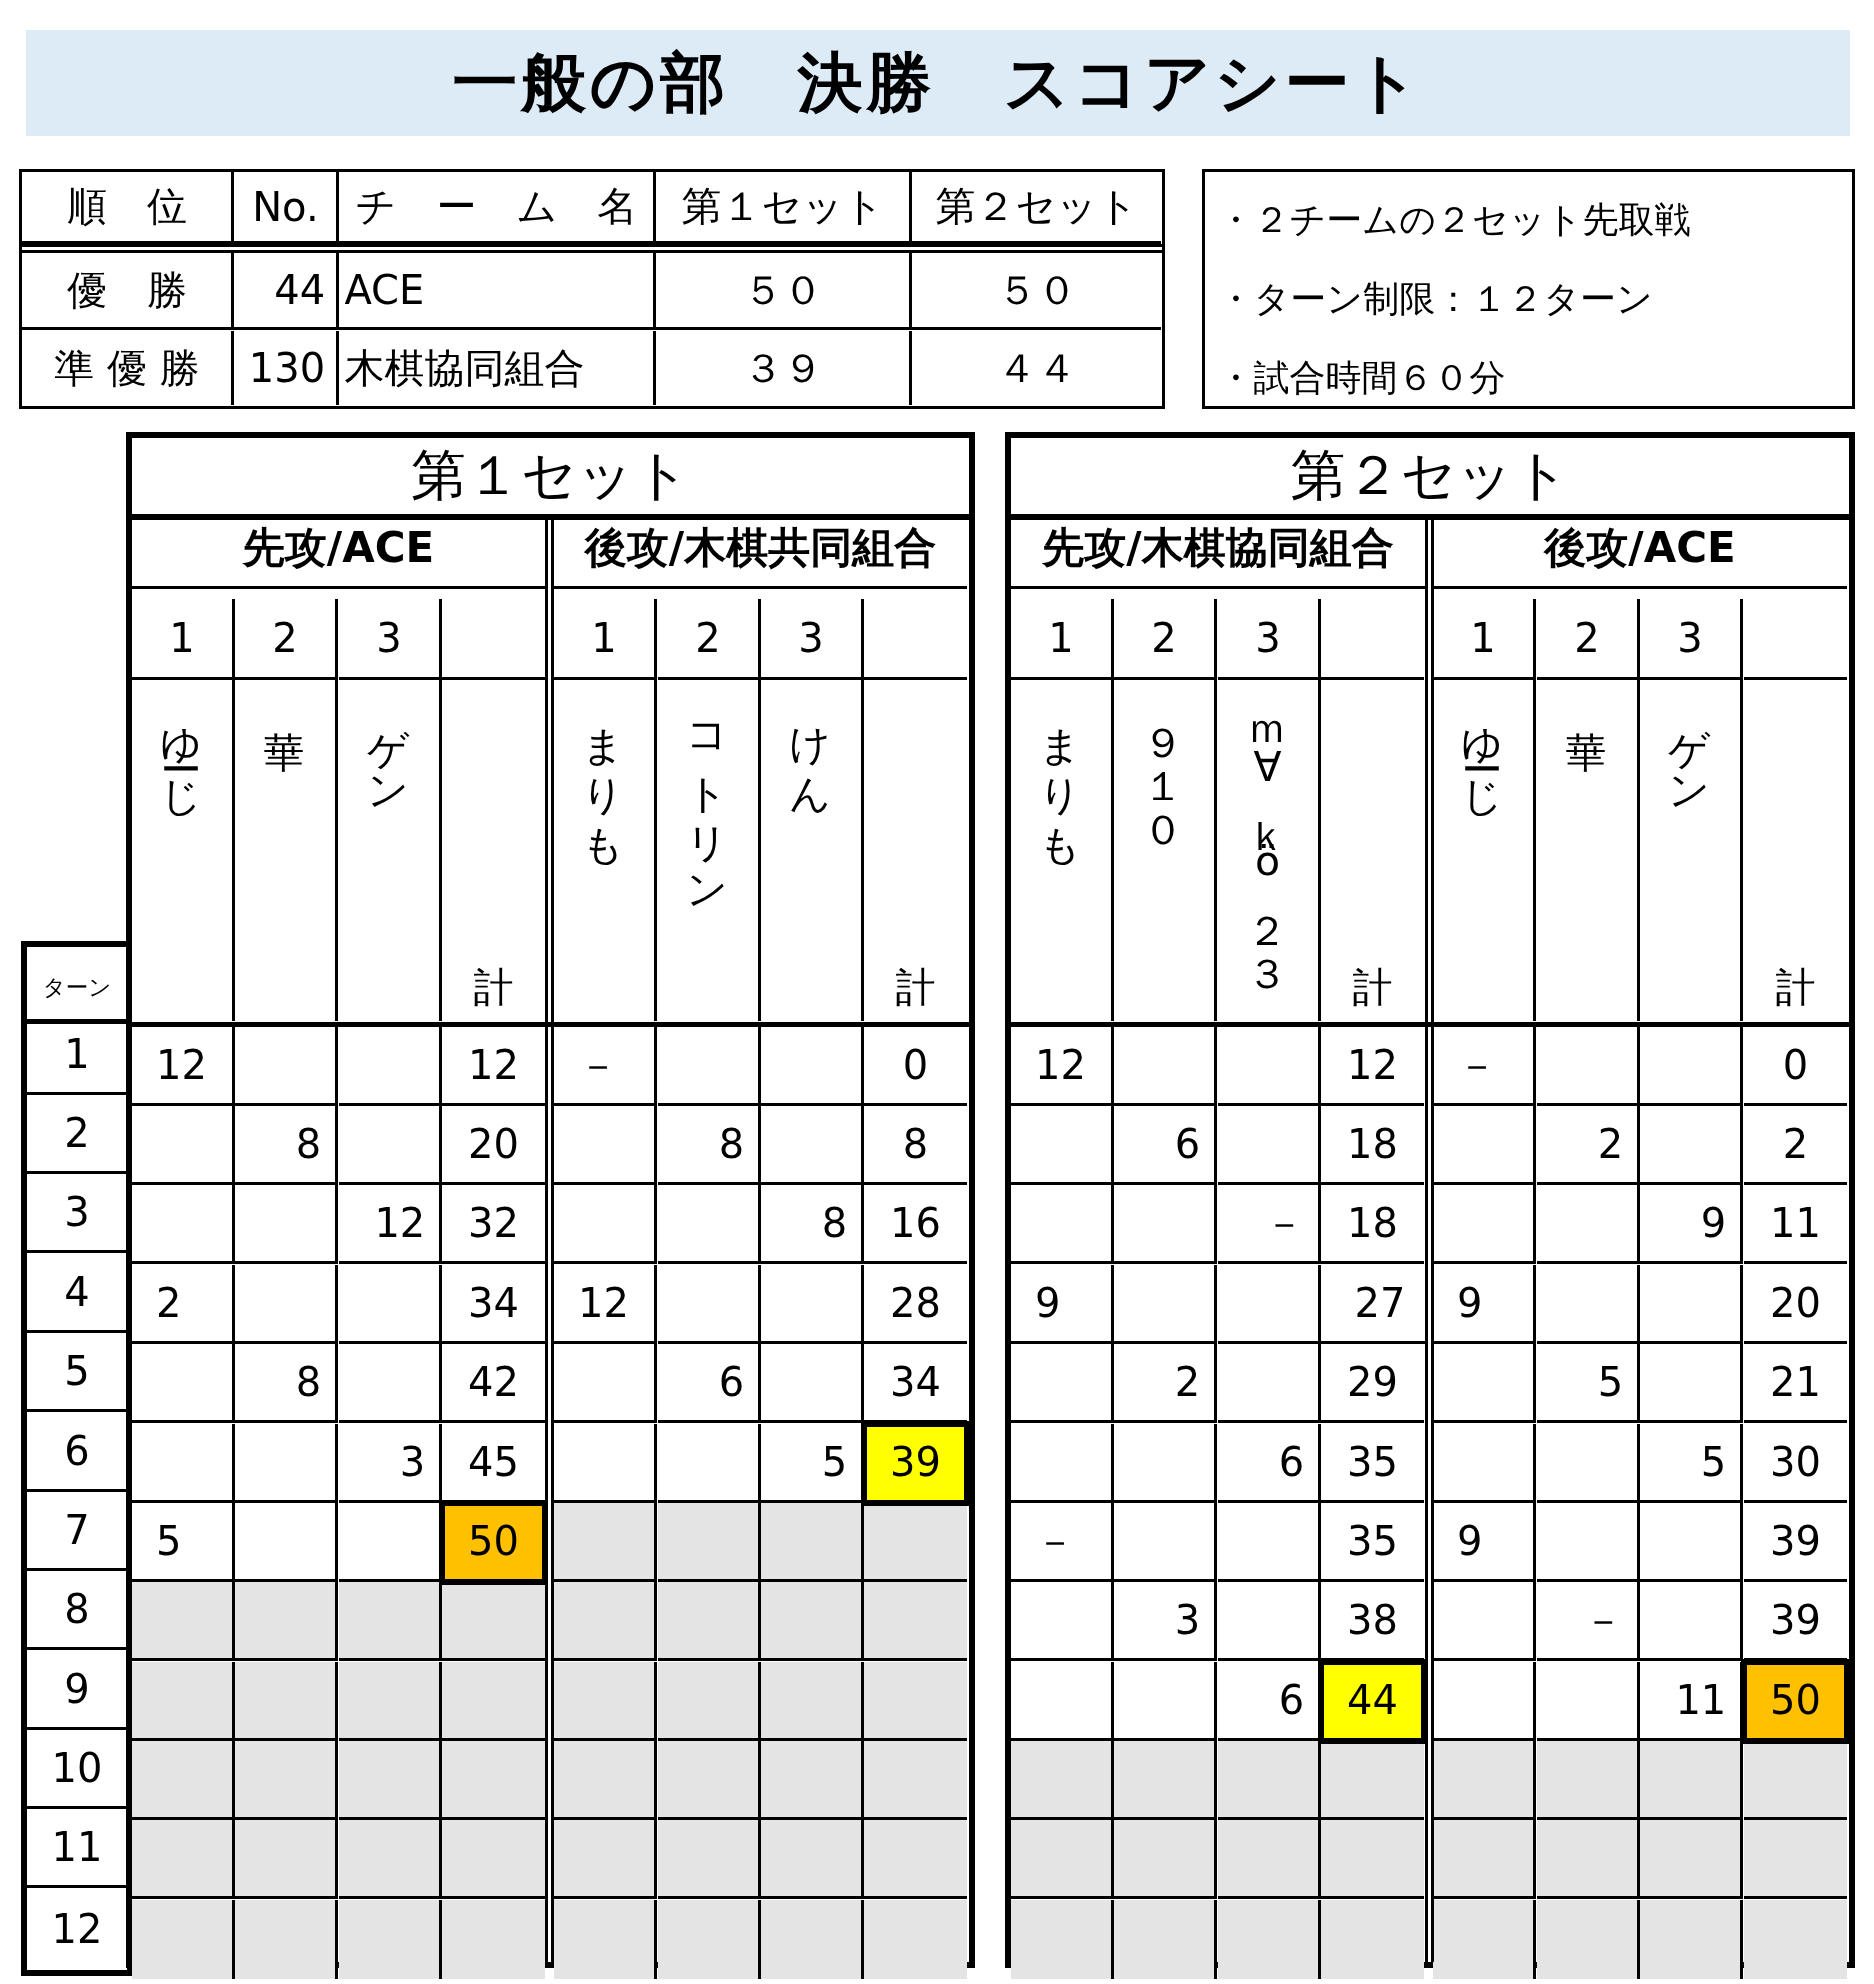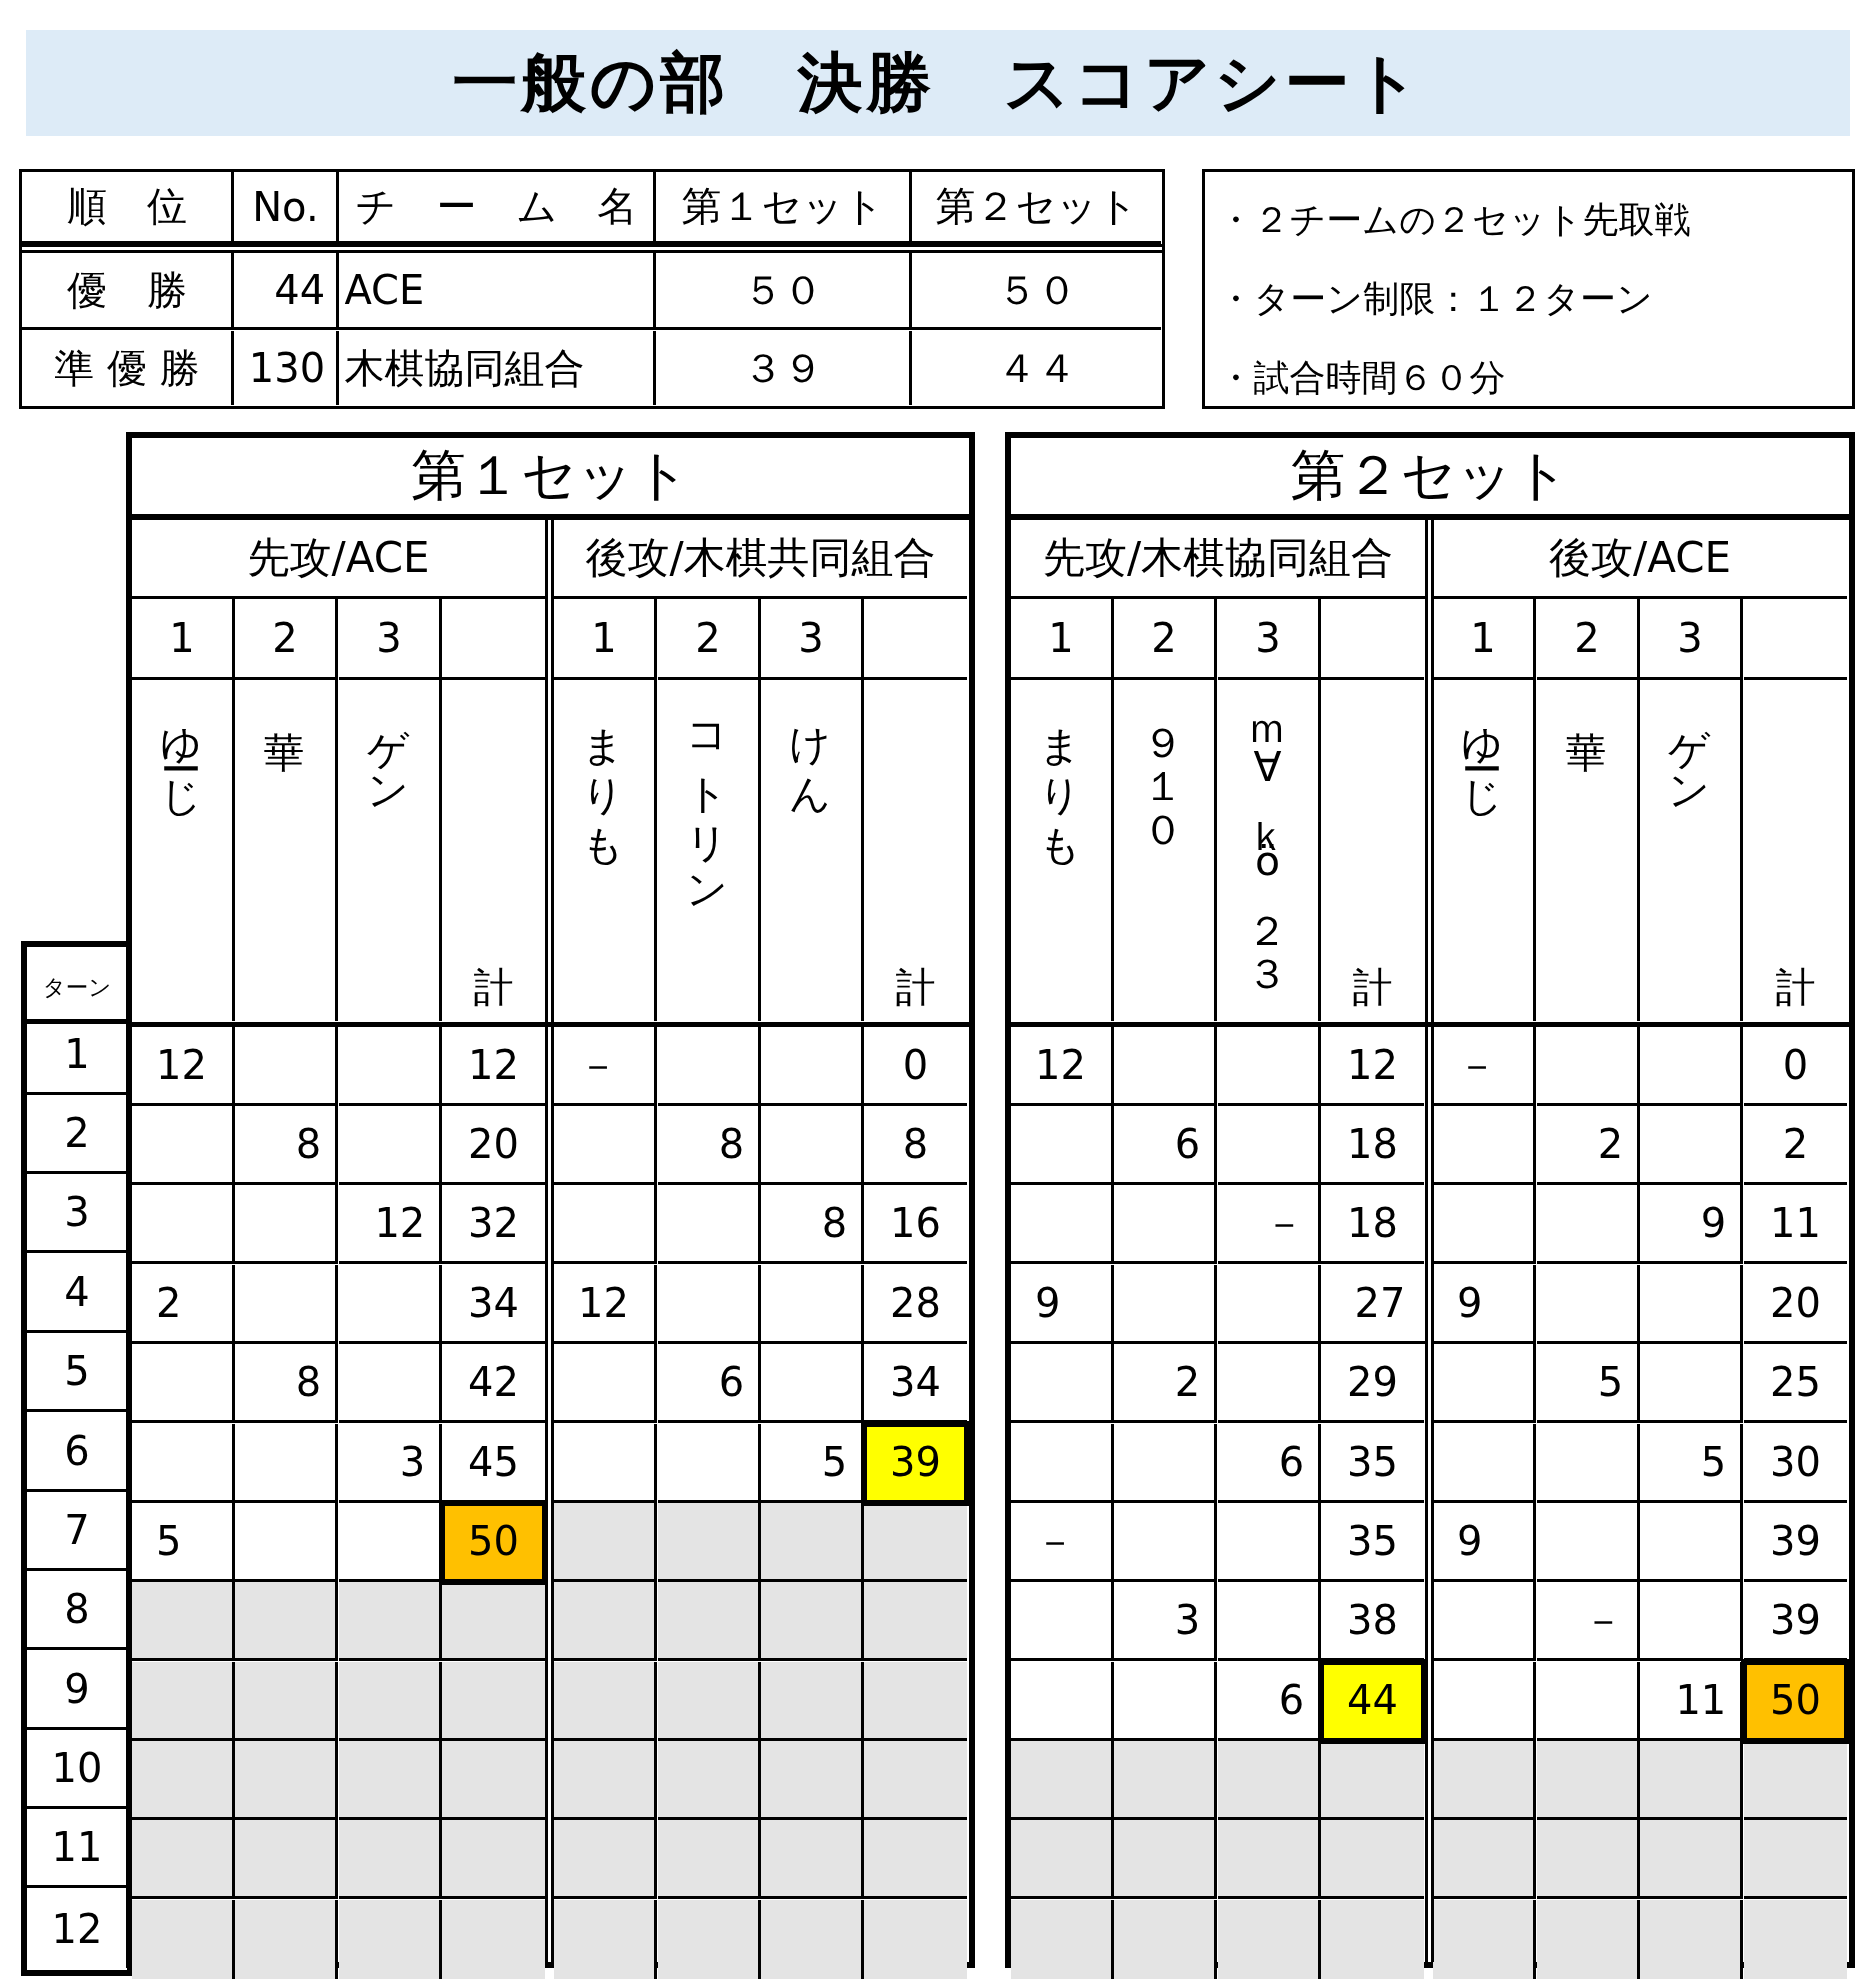--- a/index.html
+++ b/index.html
@@ -17,22 +17,22 @@
   .st-right { justify-content:flex-end; padding-right:11.2px; }
   .st-left { justify-content:flex-start; padding-left:5px; }
   .double-line { position:absolute; left:0; right:0; height:8.7px; border-top:3.1px solid #000; border-bottom:3.1px solid #000; box-sizing:border-box; }
   .info-box { left:1202px; top:169px; width:653px; height:240px; border:3.7px solid #000;
               padding:7.5px 0 0 12.5px; }
   .info-line { font-size:36px; height:79px; line-height:79px; white-space:nowrap; }
   
   .set-block { top:432px; height:1536px; border:6.9px solid #000; background:#fff; }
   .set-title { position:absolute; left:0; right:0; top:0; height:82px; border-bottom:6.9px solid #000;
                display:flex; align-items:center; justify-content:center; font-size:55px; box-sizing:border-box; }
-  .team-hdr { position:absolute; top:82px; height:79px; border-bottom:3.7px solid #000;
-              display:flex; align-items:center; justify-content:center; font-size:42px; box-sizing:border-box; white-space:nowrap; }
+  .team-hdr { position:absolute; top:72px; height:79px; border-bottom:3.7px solid #000;
+              display:flex; align-items:center; justify-content:center; font-size:42px; box-sizing:border-box; white-space:nowrap;font-weight:bold; }
   .gcell { position:absolute; box-sizing:border-box; border-right:3.1px solid #000; border-bottom:3.1px solid #000;
            display:flex; align-items:center; justify-content:center; font-size:40px; }
   .num-cell { top:161px; height:81px; }
   .name-cell { top:242px; height:341px; align-items:flex-start; justify-content:center; }
   .name-cell .vtext { writing-mode:vertical-rl; text-orientation:upright; font-size:41px; margin-top:19px; letter-spacing:2.5px; }
   .name-cell .kei { position:absolute; bottom:6.2px; left:50%; transform:translateX(-50%); font-size:40px; }
   .data-cell { height:79px; justify-content:flex-end; padding-right:13.7px; font-size:40px; }
   .data-cell.c-left { justify-content:flex-start; padding-left:24px; padding-right:0; }
   .data-cell.shade { background:#E4E4E4; }
   .data-cell.hl-yellow { background:#FFFF00; outline:6.2px solid #000; outline-offset:-3.7px; z-index:2; justify-content:center; padding:0; }
@@ -347,21 +347,21 @@
     <div class="gcell data-cell shade" style="left: 629px; width: 103px; top: 1382px;"></div>
     <div class="gcell data-cell shade" style="left: 629px; width: 103px; top: 1462px; border-bottom: none;"></div>
     <div class="gcell num-cell" style="left: 733px; width: 103px; border-right: none;"></div>
     <div class="gcell name-cell" style="left: 733px; width: 103px; border-bottom: none; border-right: none;">
       <span class="kei">計</span>
     </div>
     <div class="gcell data-cell c-total" style="left: 733px; width: 103px; top: 589px; border-right: none;">0</div>
     <div class="gcell data-cell c-total" style="left: 733px; width: 103px; top: 668px; border-right: none;">2</div>
     <div class="gcell data-cell c-total" style="left: 733px; width: 103px; top: 747px; border-right: none;">11</div>
     <div class="gcell data-cell c-total" style="left: 733px; width: 103px; top: 827px; border-right: none;">20</div>
-    <div class="gcell data-cell c-total" style="left: 733px; width: 103px; top: 906px; border-right: none;">25</div>
+    <div class="gcell data-cell c-total" style="left: 733px; width: 103px; top: 906px; border-right: none;">21</div>
     <div class="gcell data-cell c-total" style="left: 733px; width: 103px; top: 986px; border-right: none;">30</div>
     <div class="gcell data-cell c-total" style="left: 733px; width: 103px; top: 1065px; border-right: none;">39</div>
     <div class="gcell data-cell c-total" style="left: 733px; width: 103px; top: 1144px; border-right: none;">39</div>
     <div class="gcell data-cell c-total hl-orange" style="left: 733px; width: 103px; top: 1224px; border-right: none;">50</div>
     <div class="gcell data-cell shade" style="left: 733px; width: 103px; top: 1303px; border-right: none;"></div>
     <div class="gcell data-cell shade" style="left: 733px; width: 103px; top: 1382px; border-right: none;"></div>
     <div class="gcell data-cell shade" style="left: 733px; width: 103px; top: 1462px; border-right: none; border-bottom: none;"></div>
     <div class="half-divider" style="left: 414px;"></div>
     <div class="header-bottom"></div>
   </div>

